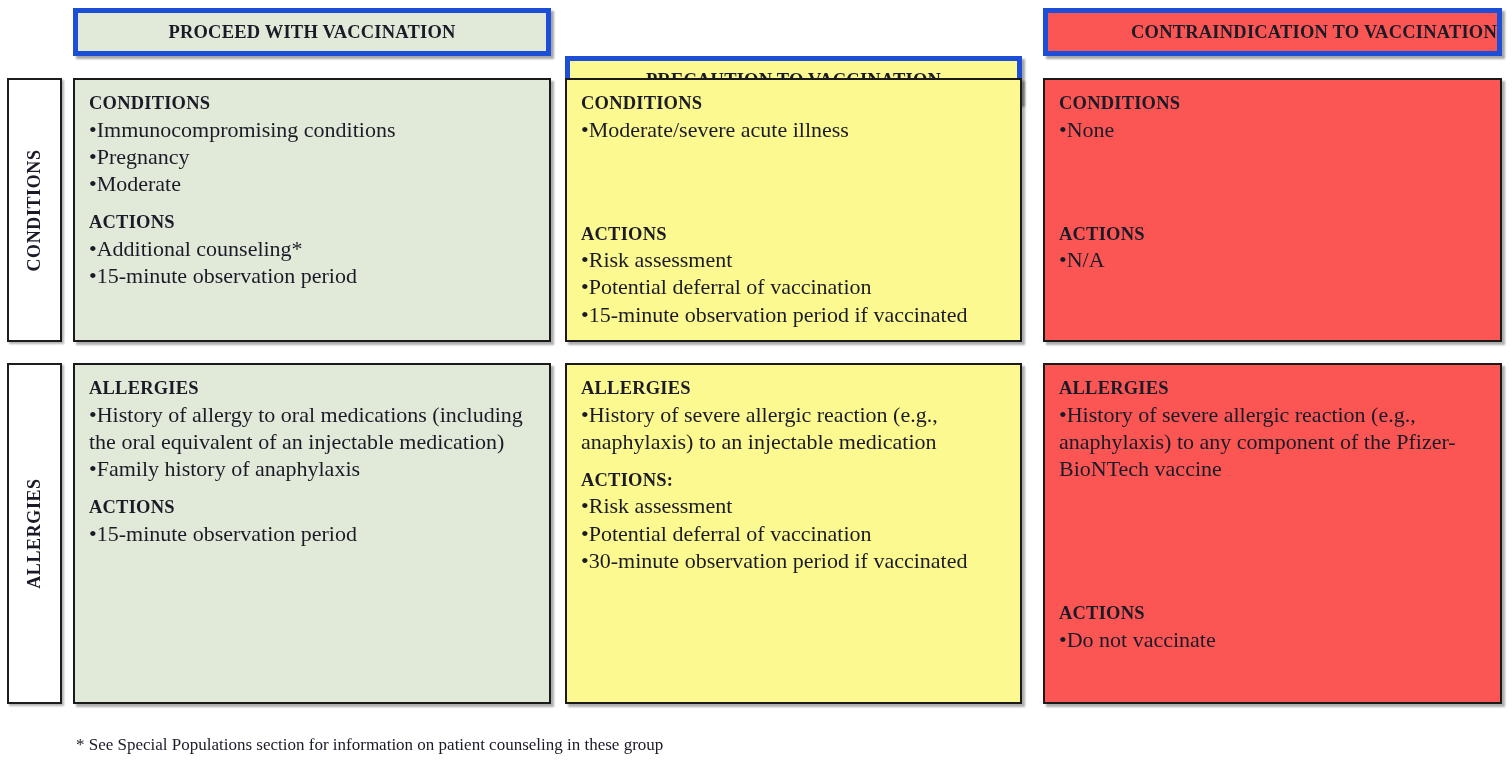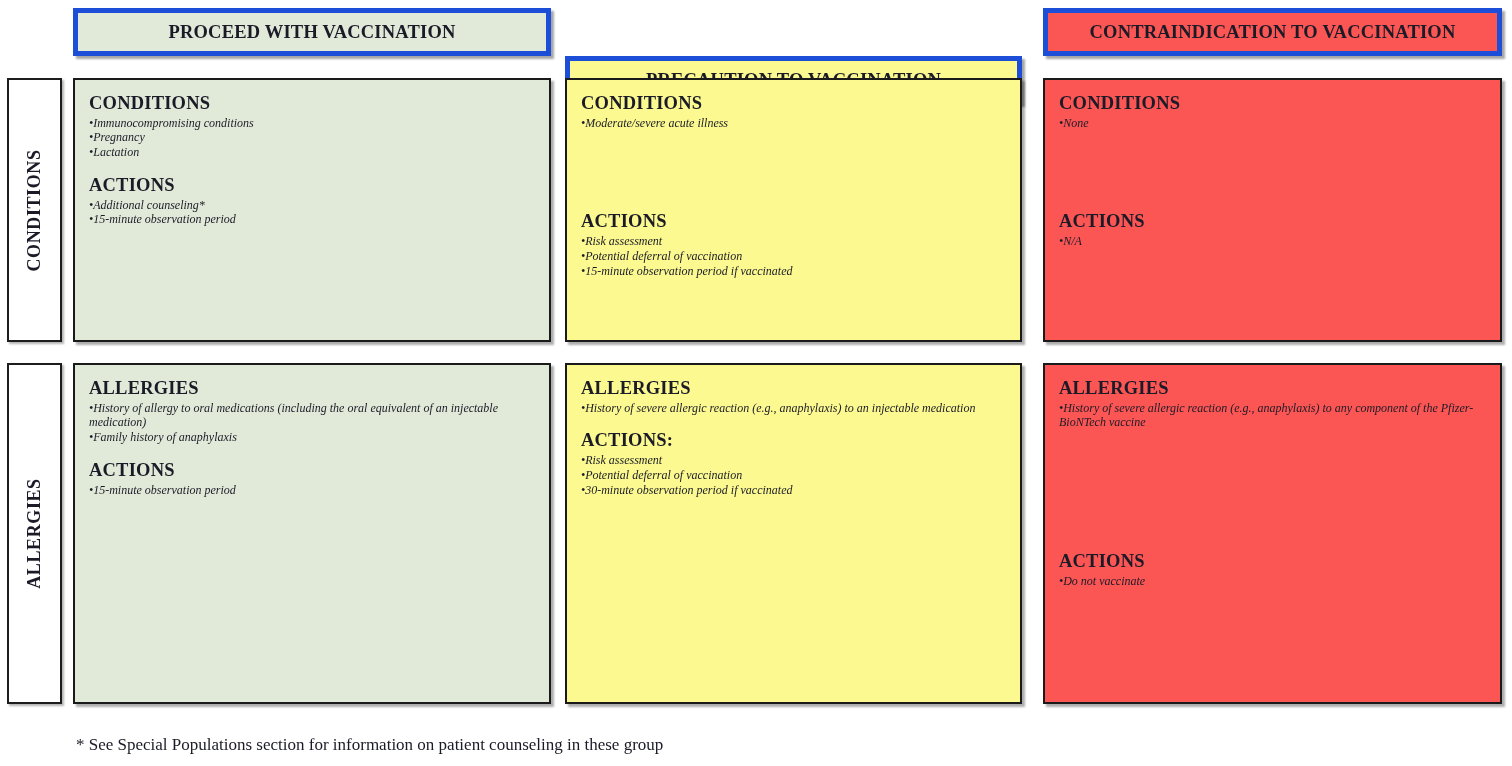--- a/index.html
+++ b/index.html
@@ -23,21 +23,21 @@
   }
   .hdr-label {
     font-weight: bold;
     font-size: 18.5px;
     letter-spacing: 0.2px;
     text-align: center;
     white-space: nowrap;
   }
   #hdr-proceed { left: 73px; width: 478px; background: #e1ead8; }
   #hdr-precaution { left: 565px; width: 457px; background: #fbf98f; margin-top: 48px; }
-  #hdr-contra { left: 1043px; width: 459px; background: #fb5554; }
+  #hdr-contra { left: 1043px; width: 459px; background: #fb5554; justify-content: flex-end; }
 
   
   .rowlabel {
     position: absolute;
     left: 7px; width: 55px;
     border: 2px solid #1d1d1d;
     background: #ffffff;
     display: flex; align-items: center; justify-content: center;
     box-shadow: 2px 2px 2px rgba(0,0,0,0.30);
   }
@@ -73,25 +73,24 @@
 
   .sect-title {
     font-weight: bold;
     font-size: 18.5px;
     line-height: 1.22;
     margin: 0 0 1px 0;
     letter-spacing: 0.2px;
   }
   .bullets { margin: 0 0 0 0; padding: 0; list-style: none; }
   .bullets li {
-    font-size: 12px;
+    font-size: 22px;
     line-height: 1.235;
     margin: 0;
     text-indent: 0;
-    font-style: italic;
   }
   .bullets li::before {
     content: "\2022";
     margin-right: 0px;
   }
   .gap { display: block; }
 
   
   #footnote {
     position: absolute;
@@ -122,21 +121,21 @@
   </div>
   <div class="rowlabel" id="rowlabel-allergies">
     <span>ALLERGIES</span>
   </div>
 
   <div class="cell green col-a row-1">
     <div class="sect-title">CONDITIONS</div>
     <ul class="bullets">
         <li>Immunocompromising conditions</li>
         <li>Pregnancy</li>
-        <li>Lactation</li>
+        <li>Moderate</li>
       </ul>
     <div class="gap" style="height: 14px;"></div>
     <div class="sect-title">ACTIONS</div>
     <ul class="bullets">
         <li>Additional counseling*</li>
         <li>15-minute observation period</li>
       </ul>
   </div>
 
   <div class="cell yellow col-b row-1">

